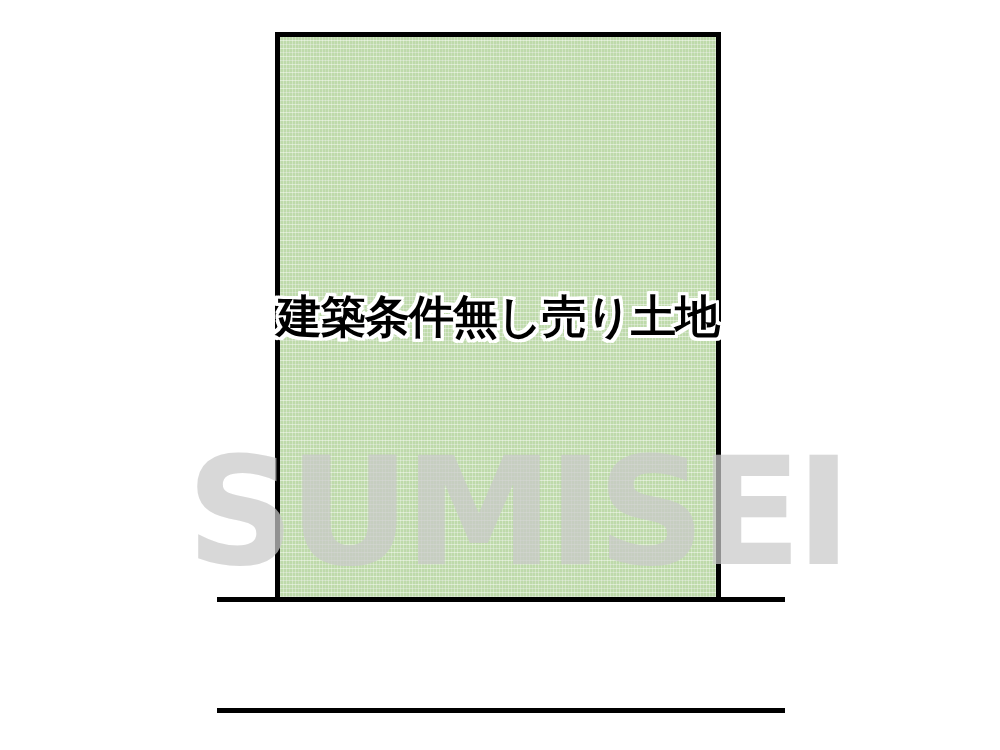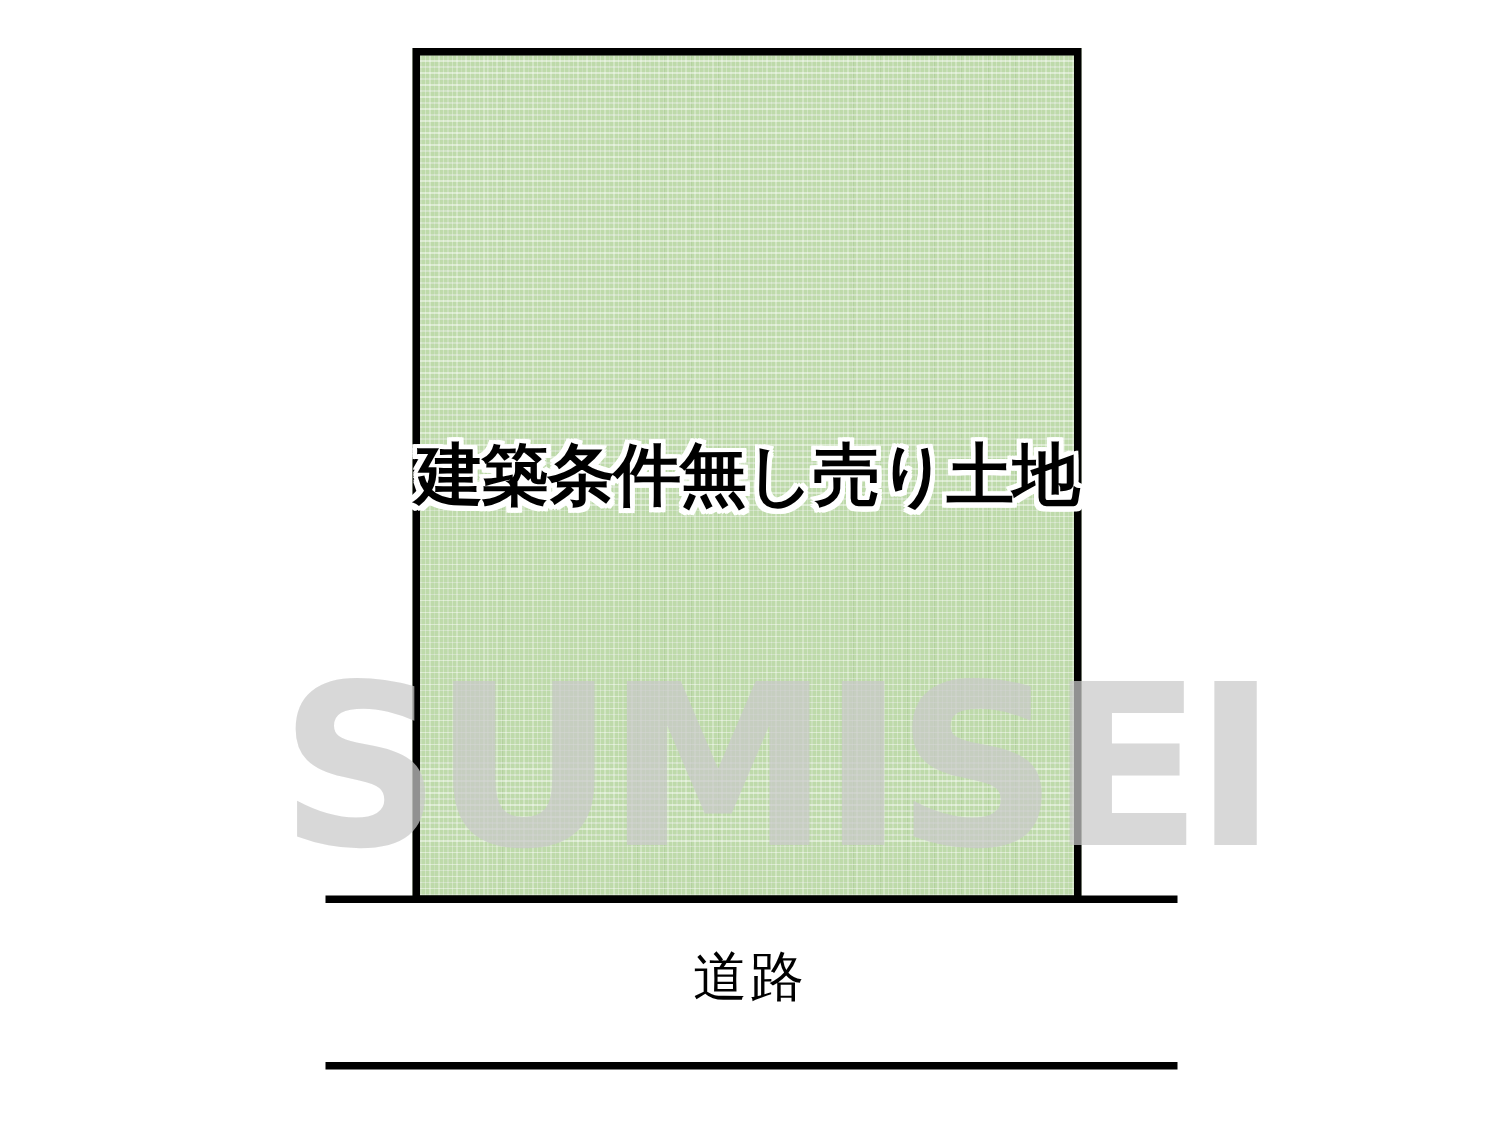--- a/index.html
+++ b/index.html
@@ -114,16 +114,15 @@
 
   <div id="parcel">
     <div class="parcel-text">
       <div class="parcel-line">建築条件無し売り土地</div>
     </div>
   </div>
 
   <div id="watermark">SUMISEI</div>
 
   <div id="road-line-top" class="road-line"></div>
-  <div id="road-label">道路</div>
   <div id="road-line-bottom" class="road-line"></div>
 
 </div>
 
 </body></html>

